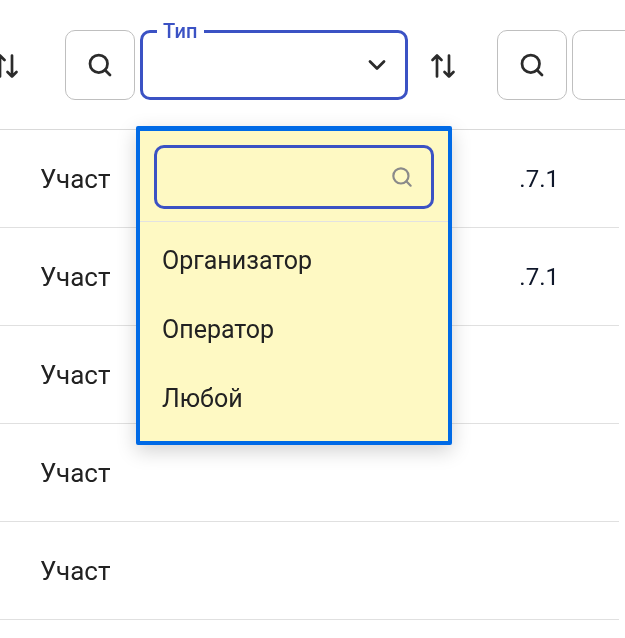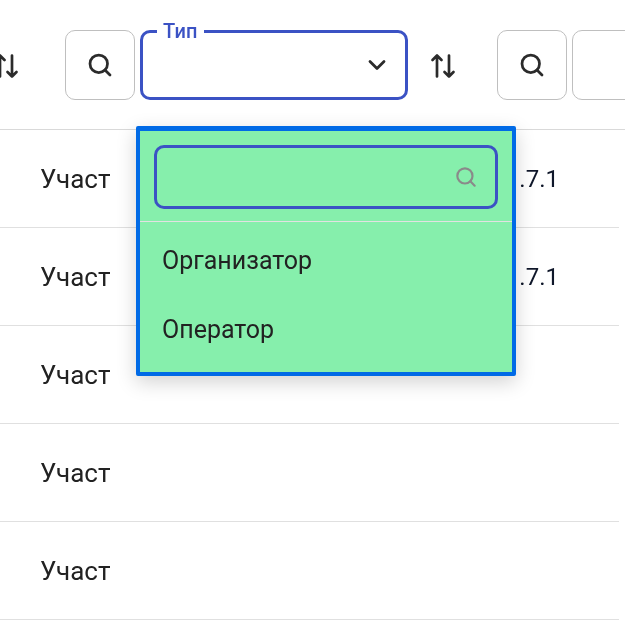--- a/index.html
+++ b/index.html
@@ -156,25 +156,25 @@
     transform: translateY(-50%);
     font-size: 24px;
     color: #0f172a;
   }
 
   
   .dropdown {
     position: absolute;
     left: 136px;
     top: 126px;
-    width: 380px;
+    width: 316px;
     border: 4px solid #006ae6;
     border-top-width: 5px;
     border-radius: 2px;
-    background: #86efac;
+    background: #fef9c3;
     box-shadow: 0 6px 20px rgba(0,0,0,.18);
     z-index: 50;
     padding-bottom: 8px;
   }
   .dropdown-search-wrap {
     padding: 14px 14px 12px 14px;
   }
   .dropdown-search {
     position: relative;
     height: 64px;
@@ -293,15 +293,16 @@
           <svg width="26" height="26" viewBox="0 0 24 24" fill="none">
             <circle cx="11" cy="11" r="7" class="stroke-gray" stroke-width="2"></circle>
             <path d="M20 20l-4-4" class="stroke-gray" stroke-width="2" stroke-linecap="round"></path>
           </svg>
         </span>
       </div>
     </div>
     <hr>
     <div class="dropdown-item">Организатор</div>
     <div class="dropdown-item">Оператор</div>
+    <div class="dropdown-item">Любой</div>
   </div>
 
 </div>
 
 </body></html>

